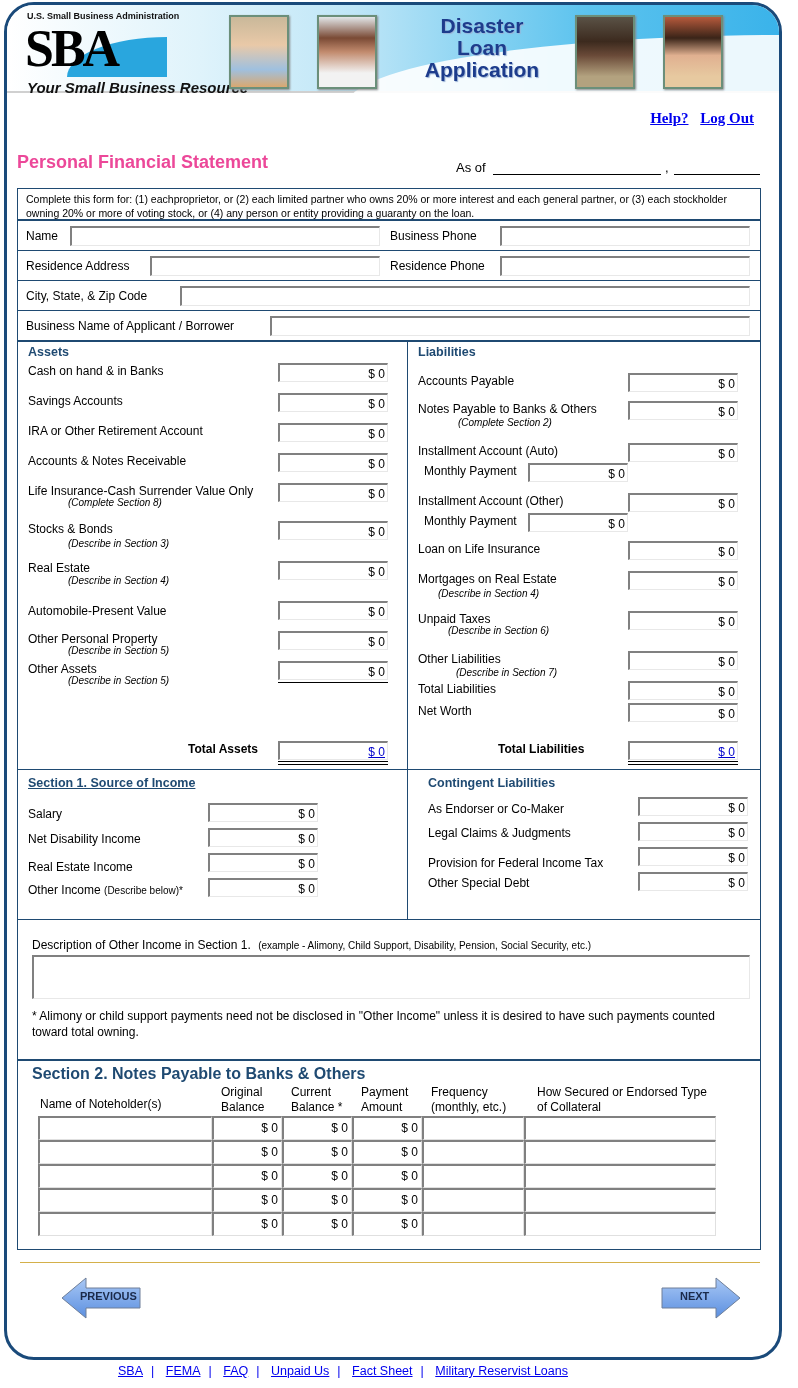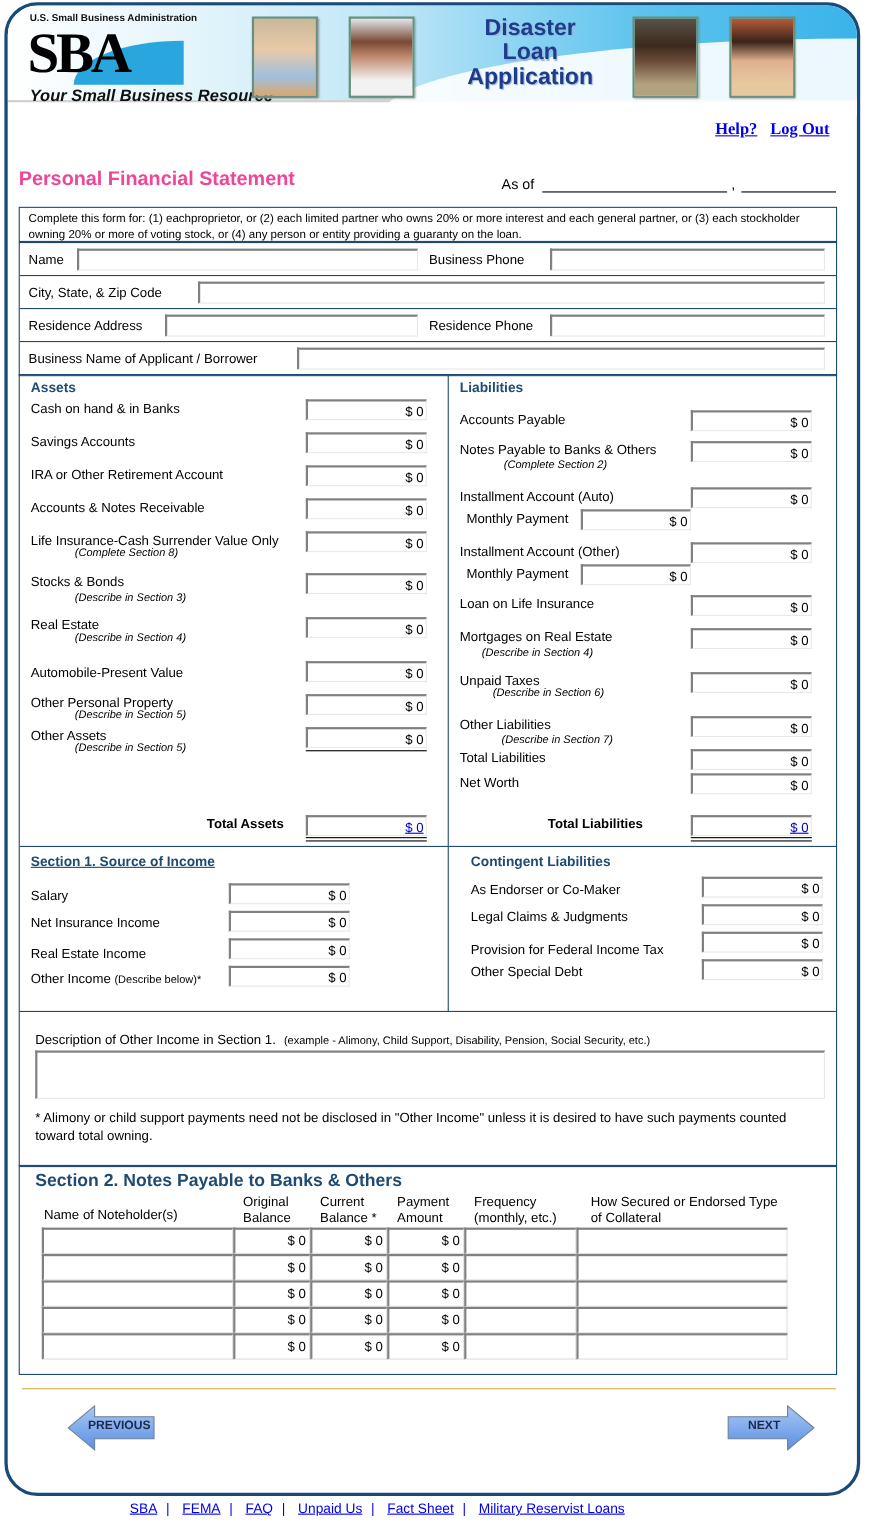--- a/index.html
+++ b/index.html
@@ -132,28 +132,28 @@
 <div class="box instr">Complete this form for: (1) eachproprietor, or (2) each limited partner who owns 20% or more interest and each general partner, or (3) each stockholder owning 20% or more of voting stock, or (4) any person or entity providing a guaranty on the loan.</div>
 
 <div class="box" style="top:220px;">
   <div class="frow" style="border-bottom:1px solid #1f4a72;">
     <span>Name</span>
     <input class="inp" style="position: absolute; left: 52px; width: 310px;" value="">
     <span style="position:absolute; left:372px;">Business Phone</span>
     <input class="inp" style="position: absolute; left: 482px; width: 250px;" value="">
   </div>
   <div class="frow" style="border-bottom:1px solid #1f4a72; position:relative;">
-    <span>City, State, &amp; Zip Code</span>
-    <input class="inp" style="position: absolute; left: 162px; width: 570px;" value="">
-  </div>
-  <div class="frow" style="border-bottom:1px solid #1f4a72; position:relative;">
     <span>Residence Address</span>
     <input class="inp" style="position: absolute; left: 132px; width: 230px;" value="">
     <span style="position:absolute; left:372px;">Residence Phone</span>
     <input class="inp" style="position: absolute; left: 482px; width: 250px;" value="">
+  </div>
+  <div class="frow" style="border-bottom:1px solid #1f4a72; position:relative;">
+    <span>City, State, &amp; Zip Code</span>
+    <input class="inp" style="position: absolute; left: 162px; width: 570px;" value="">
   </div>
   <div class="frow" style="position:relative;">
     <span>Business Name of Applicant / Borrower</span>
     <input class="inp" style="position: absolute; left: 252px; width: 480px;" value="">
   </div>
 </div>
 
 <div class="grid">
 
   <div class="col col-l">
@@ -244,21 +244,21 @@
     <div class="total-lbl" style="left:90px; top:401px;">Total Liabilities</div>
     <div class="inp fld money blue" style="left:220px; top:400px;">$ 0</div>
     <div class="hr2" style="left:220px; top:420px; width:110px;"></div>
   </div>
 
   <div class="lower">
     <div style="position:absolute; left:0; top:0; width:390px; height:150px; border-right:1px solid #1f4a72;">
       <div class="sect-h" style="left:10px; top:6px;text-decoration:underline;">Section 1.  Source of Income</div>
       <div class="item" style="left:10px; top:37px;">Salary</div>
       <div class="inp fld money" style="left:190px; top:33px;">$ 0</div>
-      <div class="item" style="left:10px; top:62px;">Net Insurance Income</div>
+      <div class="item" style="left:10px; top:62px;">Net Disability Income</div>
       <div class="inp fld money" style="left:190px; top:58px;">$ 0</div>
       <div class="item" style="left:10px; top:90px;">Real Estate Income</div>
       <div class="inp fld money" style="left:190px; top:83px;">$ 0</div>
       <div class="item" style="left:10px; top:113px;">
         <span>Other Income</span>
         <span style="font-size:10px;">(Describe below)*</span>
       </div>
       <div class="inp fld money" style="left:190px; top:108px;">$ 0</div>
     </div>
     <div style="position:absolute; left:390px; top:0; width:352px; height:150px;">

